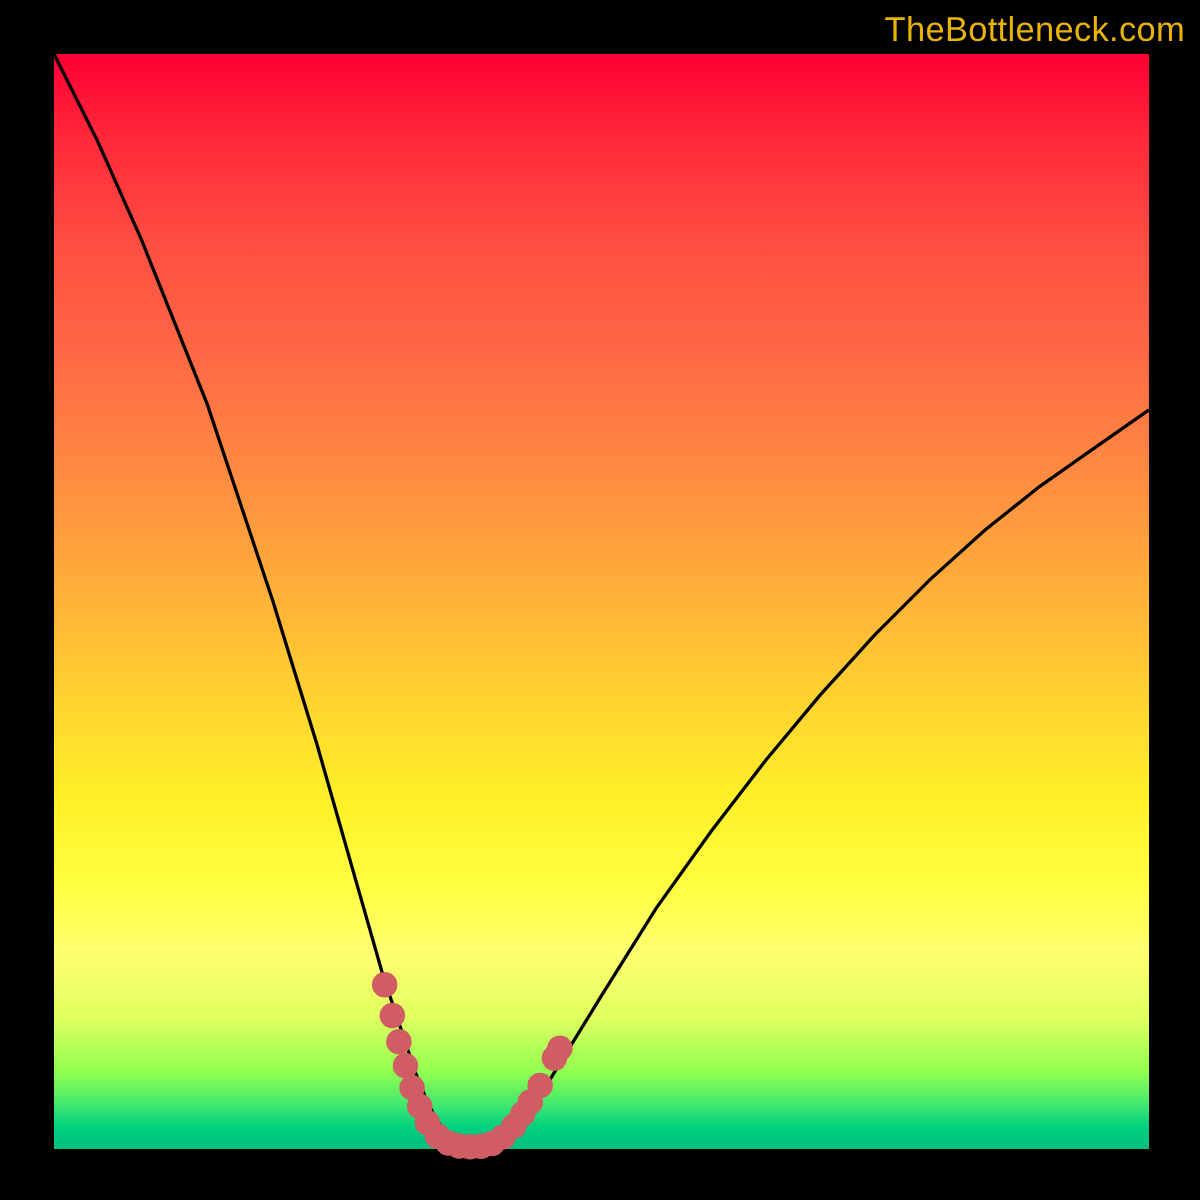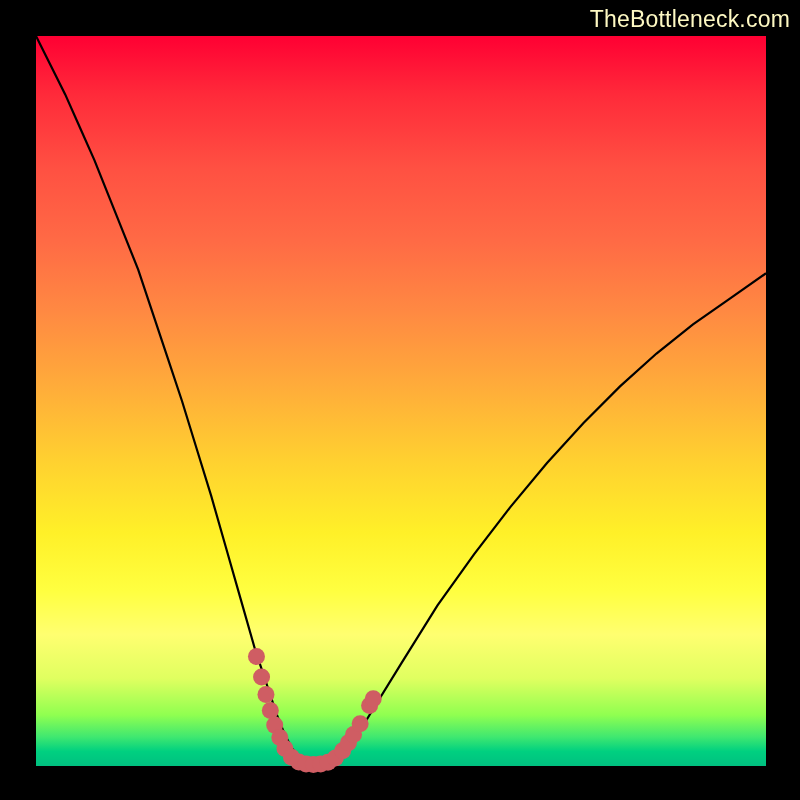--- a/index.html
+++ b/index.html
@@ -34,21 +34,21 @@
       #00d080 98%,
       #00c080 100%
     );
   }
   .watermark {
     position: absolute;
     top: 6px;
     right: 10px;
     font-family: Arial, Helvetica, sans-serif;
     font-size: 23px;
-    color: #fef9c3;
+    color: #eab308;
     letter-spacing: 0.2px;
     z-index: 10;
   }
   svg {
     position: absolute;
     left: 0;
     top: 0;
   }
 </style>
 </head>

